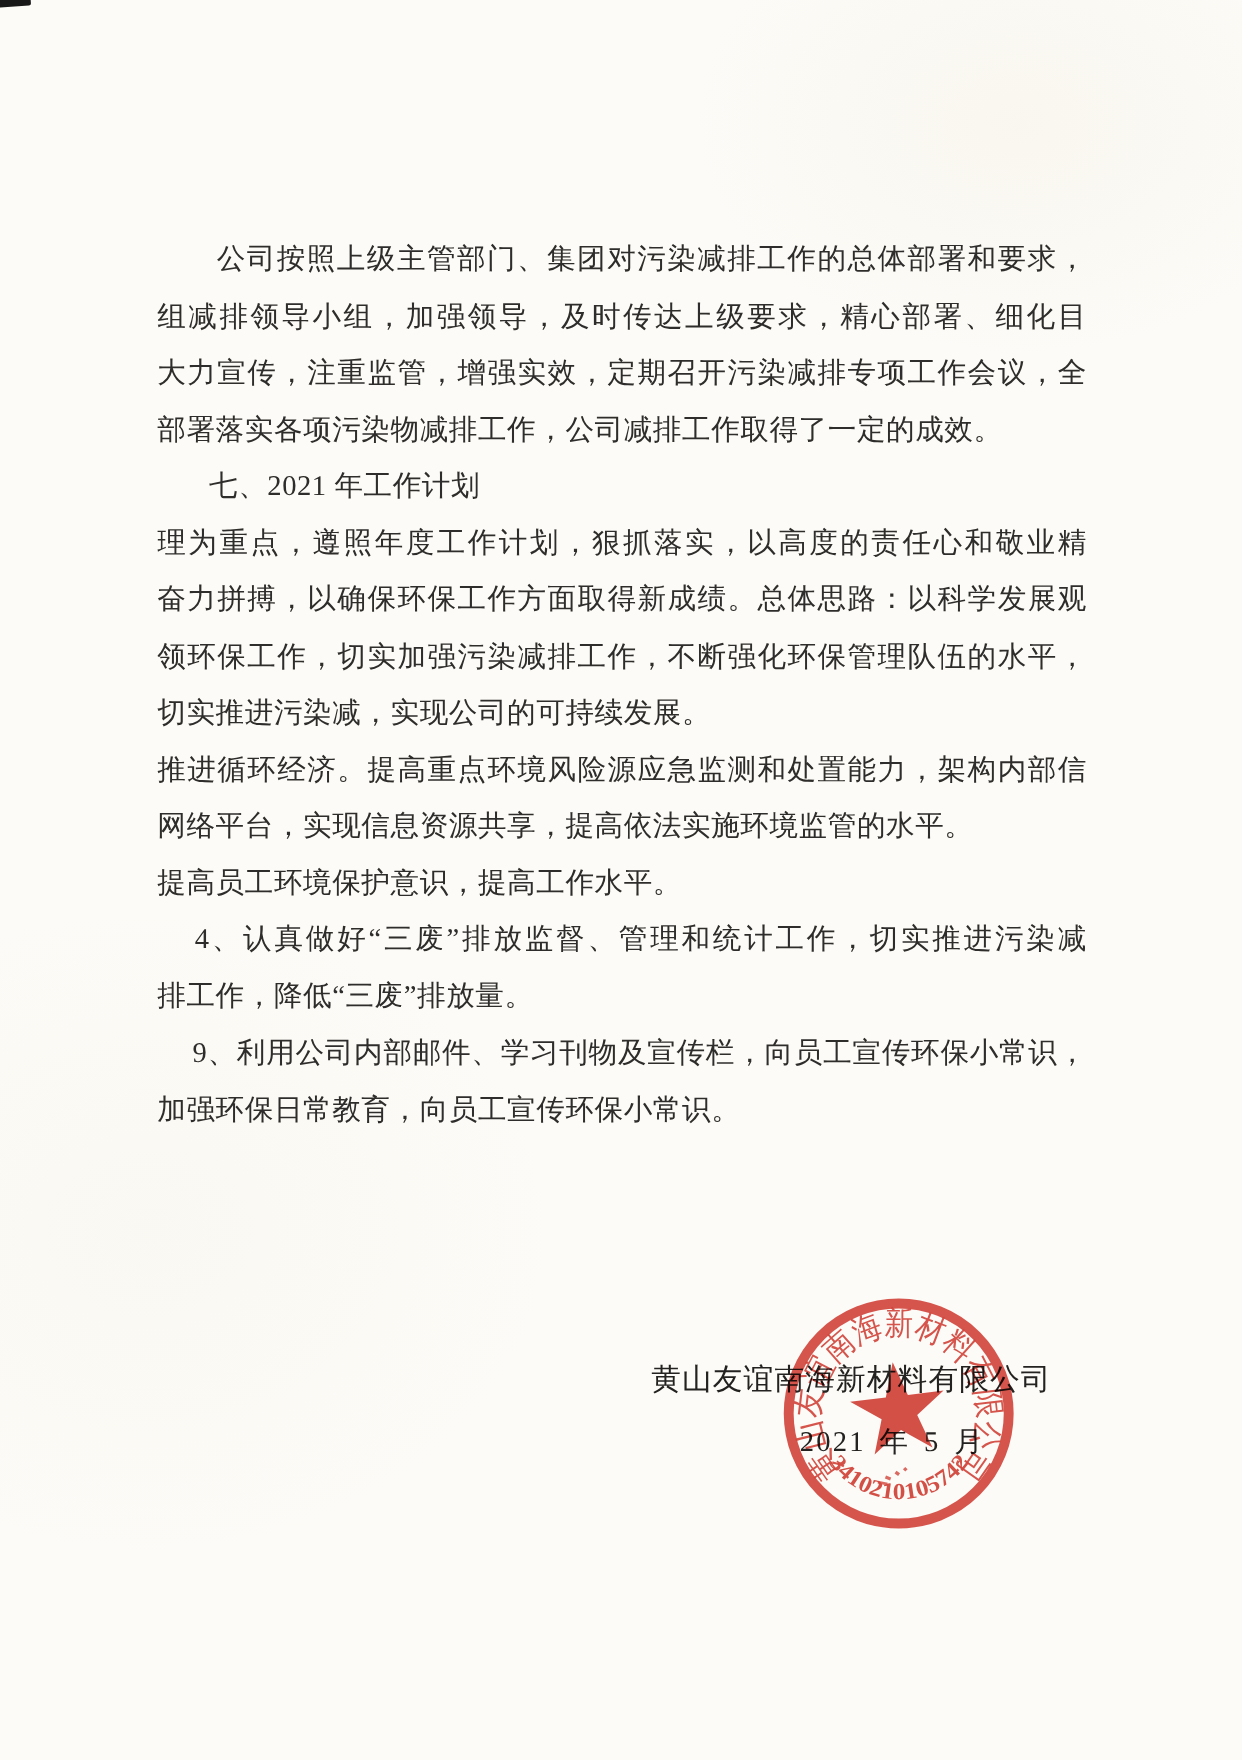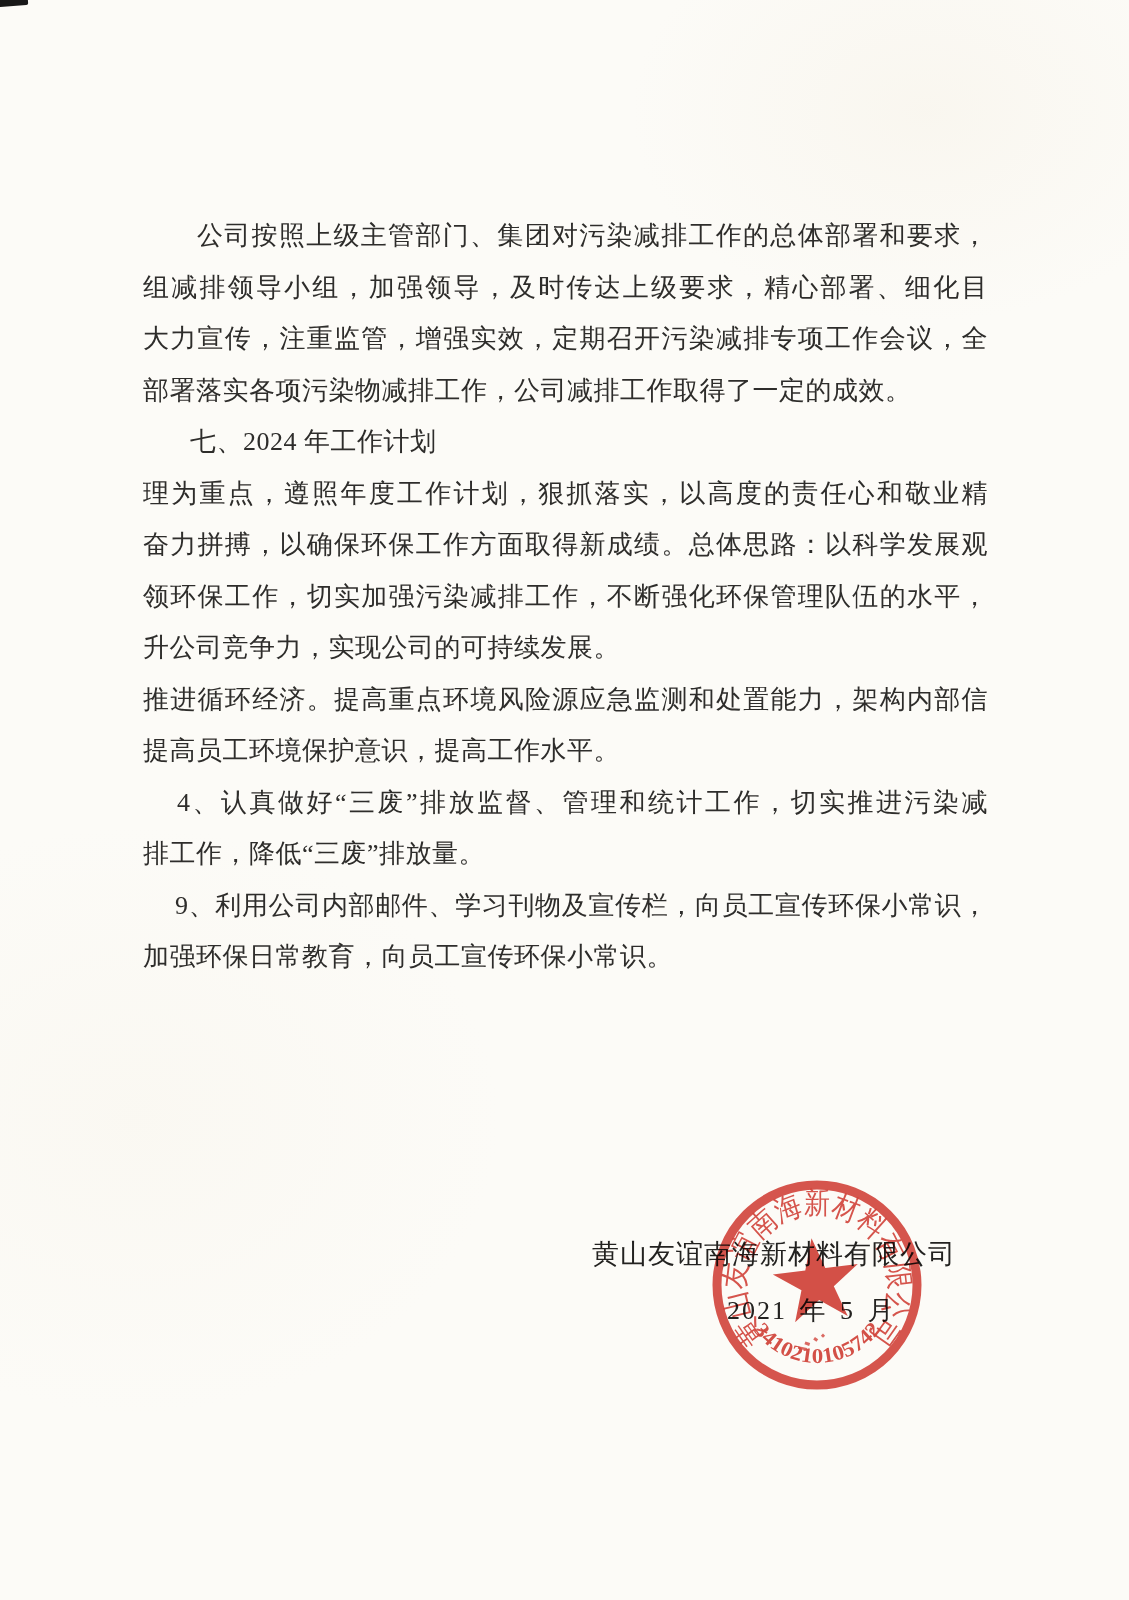--- a/index.html
+++ b/index.html
@@ -92,30 +92,31 @@
   <div class="corner-mark"></div>
 
   <div class="doc-body" id="doc-body">
       <div class="para type-body">
         <div class="line first full">公司按照上级主管部门、集团对污染减排工作的总体部署和要求，重</div>
         <div class="line full">组减排领导小组，加强领导，及时传达上级要求，精心部署、细化目标，</div>
         <div class="line full">大力宣传，注重监管，增强实效，定期召开污染减排专项工作会议，全面</div>
         <div class="line last">部署落实各项污染物减排工作，公司减排工作取得了一定的成效。</div>
       </div>
       <div class="para type-heading">
-        <div class="line first last">七、2024 年工作计划</div>
+        <div class="line first last">七、2021 年工作计划</div>
       </div>
       <div class="para type-body">
         <div class="line full">理为重点，遵照年度工作计划，狠抓落实，以高度的责任心和敬业精神，</div>
         <div class="line full">奋力拼搏，以确保环保工作方面取得新成绩。总体思路：以科学发展观统</div>
         <div class="line full">领环保工作，切实加强污染减排工作，不断强化环保管理队伍的水平，提</div>
-        <div class="line last">升公司竞争力，实现公司的可持续发展。</div>
+        <div class="line last">切实推进污染减，实现公司的可持续发展。</div>
       </div>
       <div class="para type-numbered">
         <div class="line full">推进循环经济。提高重点环境风险源应急监测和处置能力，架构内部信息</div>
+        <div class="line last">网络平台，实现信息资源共享，提高依法实施环境监管的水平。</div>
       </div>
       <div class="para type-numbered">
         <div class="line last">提高员工环境保护意识，提高工作水平。</div>
       </div>
       <div class="para type-numbered">
         <div class="line first full">4、认真做好“三废”排放监督、管理和统计工作，切实推进污染减</div>
         <div class="line last">排工作，降低“三废”排放量。</div>
       </div>
       <div class="para type-numbered">
         <div class="line first full">9、利用公司内部邮件、学习刊物及宣传栏，向员工宣传环保小常识，</div>

